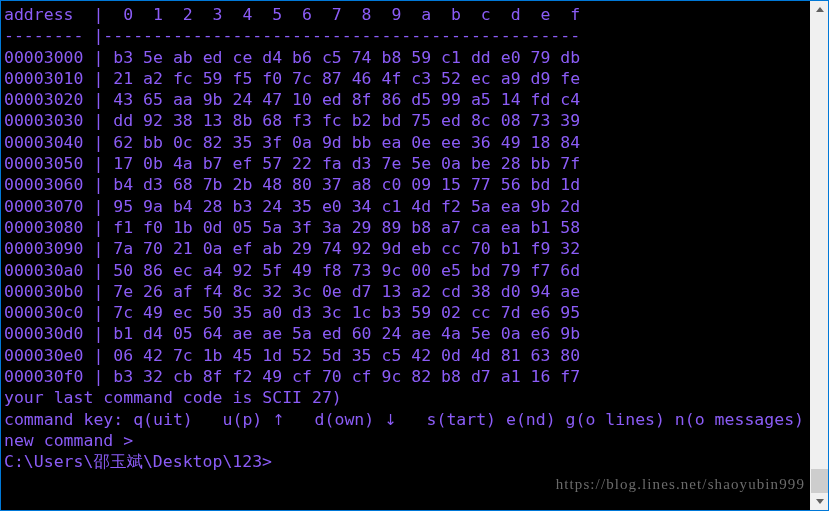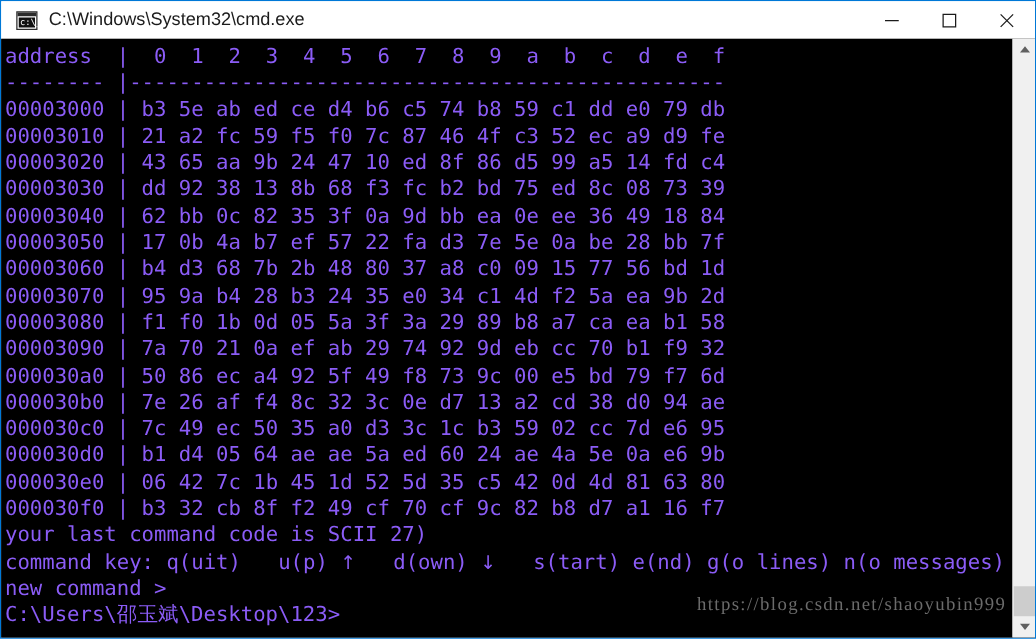--- a/index.html
+++ b/index.html
@@ -191,51 +191,26 @@
     opacity: 0.85;
     white-space: nowrap;
     pointer-events: none;
   }
 </style>
 </head>
 <body>
 
 <div class="window">
 
-  <div class="titlebar">
-    <div class="title-icon">
-      <span class="glyph">c:\_</span>
-    </div>
-    <div class="title-text">C:\Windows\System32\cmd.exe</div>
-
-    <div class="title-buttons">
-      <button class="tbtn">
-        <svg width="13" height="13" viewBox="0 0 13 13">
-          <line x1="1" y1="6.5" x2="12" y2="6.5" stroke="#1b1b1b" stroke-width="1"></line>
-        </svg>
-      </button>
-      <button class="tbtn">
-        <svg width="13" height="13" viewBox="0 0 13 13">
-          <rect x="1.5" y="1.5" width="10" height="10" fill="none" stroke="#1b1b1b" stroke-width="1"></rect>
-        </svg>
-      </button>
-      <button class="tbtn">
-        <svg width="13" height="13" viewBox="0 0 13 13">
-          <line x1="1.5" y1="1.5" x2="11.5" y2="11.5" stroke="#1b1b1b" stroke-width="1"></line>
-          <line x1="11.5" y1="1.5" x2="1.5" y2="11.5" stroke="#1b1b1b" stroke-width="1"></line>
-        </svg>
-      </button>
-    </div>
-  </div>
 
   <div class="console-area">
 
     <div class="console">
       <div class="console-inner" id="console-inner"><div class="line">address  |  0  1  2  3  4  5  6  7  8  9  a  b  c  d  e  f </div><div class="line">-------- |------------------------------------------------</div><div class="line">00003000 | b3 5e ab ed ce d4 b6 c5 74 b8 59 c1 dd e0 79 db </div><div class="line">00003010 | 21 a2 fc 59 f5 f0 7c 87 46 4f c3 52 ec a9 d9 fe </div><div class="line">00003020 | 43 65 aa 9b 24 47 10 ed 8f 86 d5 99 a5 14 fd c4 </div><div class="line">00003030 | dd 92 38 13 8b 68 f3 fc b2 bd 75 ed 8c 08 73 39 </div><div class="line">00003040 | 62 bb 0c 82 35 3f 0a 9d bb ea 0e ee 36 49 18 84 </div><div class="line">00003050 | 17 0b 4a b7 ef 57 22 fa d3 7e 5e 0a be 28 bb 7f </div><div class="line">00003060 | b4 d3 68 7b 2b 48 80 37 a8 c0 09 15 77 56 bd 1d </div><div class="line">00003070 | 95 9a b4 28 b3 24 35 e0 34 c1 4d f2 5a ea 9b 2d </div><div class="line">00003080 | f1 f0 1b 0d 05 5a 3f 3a 29 89 b8 a7 ca ea b1 58 </div><div class="line">00003090 | 7a 70 21 0a ef ab 29 74 92 9d eb cc 70 b1 f9 32 </div><div class="line">000030a0 | 50 86 ec a4 92 5f 49 f8 73 9c 00 e5 bd 79 f7 6d </div><div class="line">000030b0 | 7e 26 af f4 8c 32 3c 0e d7 13 a2 cd 38 d0 94 ae </div><div class="line">000030c0 | 7c 49 ec 50 35 a0 d3 3c 1c b3 59 02 cc 7d e6 95 </div><div class="line">000030d0 | b1 d4 05 64 ae ae 5a ed 60 24 ae 4a 5e 0a e6 9b </div><div class="line">000030e0 | 06 42 7c 1b 45 1d 52 5d 35 c5 42 0d 4d 81 63 80 </div><div class="line">000030f0 | b3 32 cb 8f f2 49 cf 70 cf 9c 82 b8 d7 a1 16 f7 </div><div class="line">your last command code is SCII 27)</div><div class="line">command key: q(uit)   u(p) <span class="arrow">↑</span>   d(own) <span class="arrow">↓</span>   s(tart) e(nd) g(o lines) n(o messages)</div><div class="line">new command &gt;</div><div class="line">C:\Users\<span class="cjk">邵玉斌</span>\Desktop\123&gt;</div></div>
-      <div class="watermark">https://blog.csdn.net/shaoyubin999</div>
+      <div class="watermark">https://blog.lines.net/shaoyubin999</div>
     </div>
 
     <div class="scrollbar">
       <div class="sb-btn">
         <span class="sb-arrow up"></span>
       </div>
       <div class="sb-track">
         <div class="sb-thumb"></div>
       </div>
       <div class="sb-btn">

